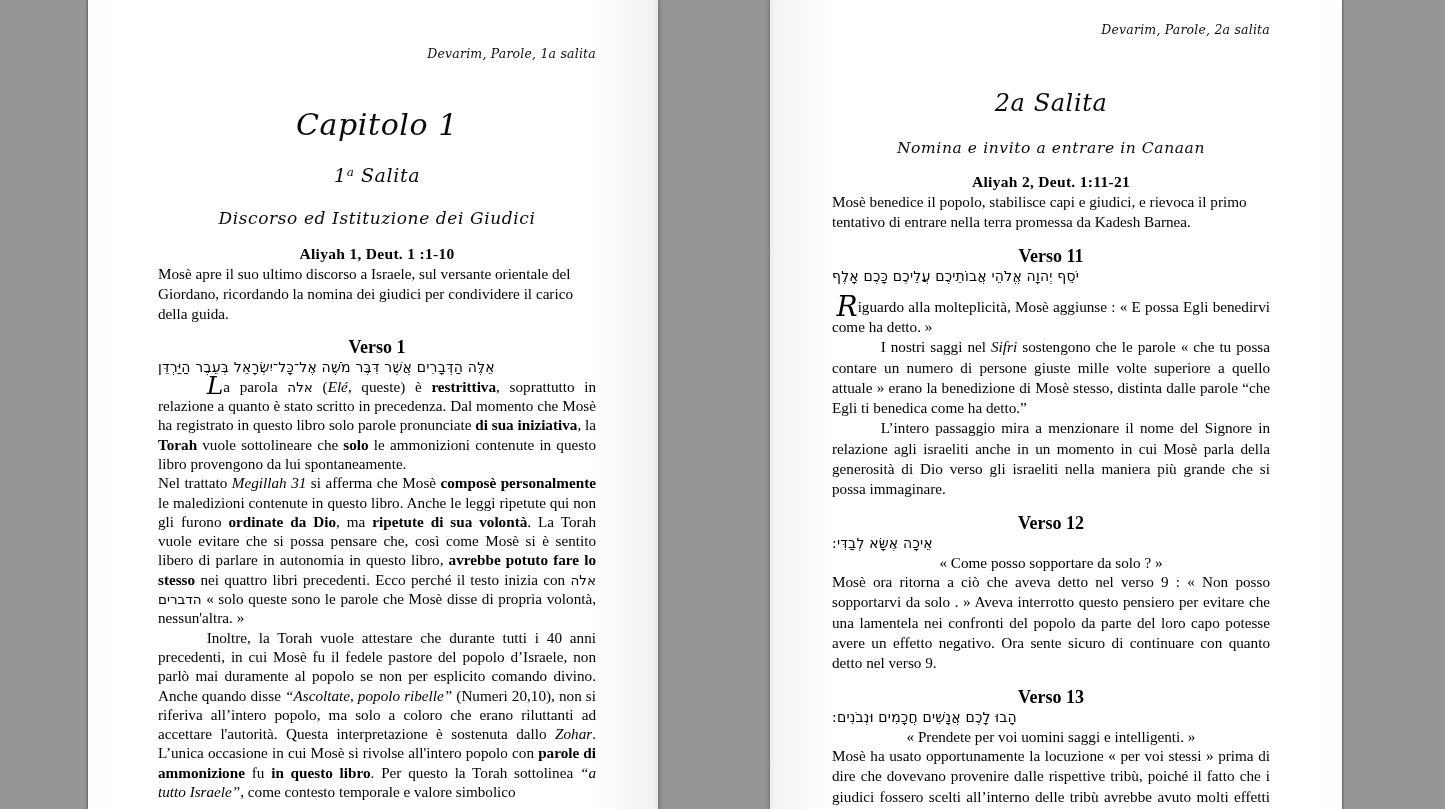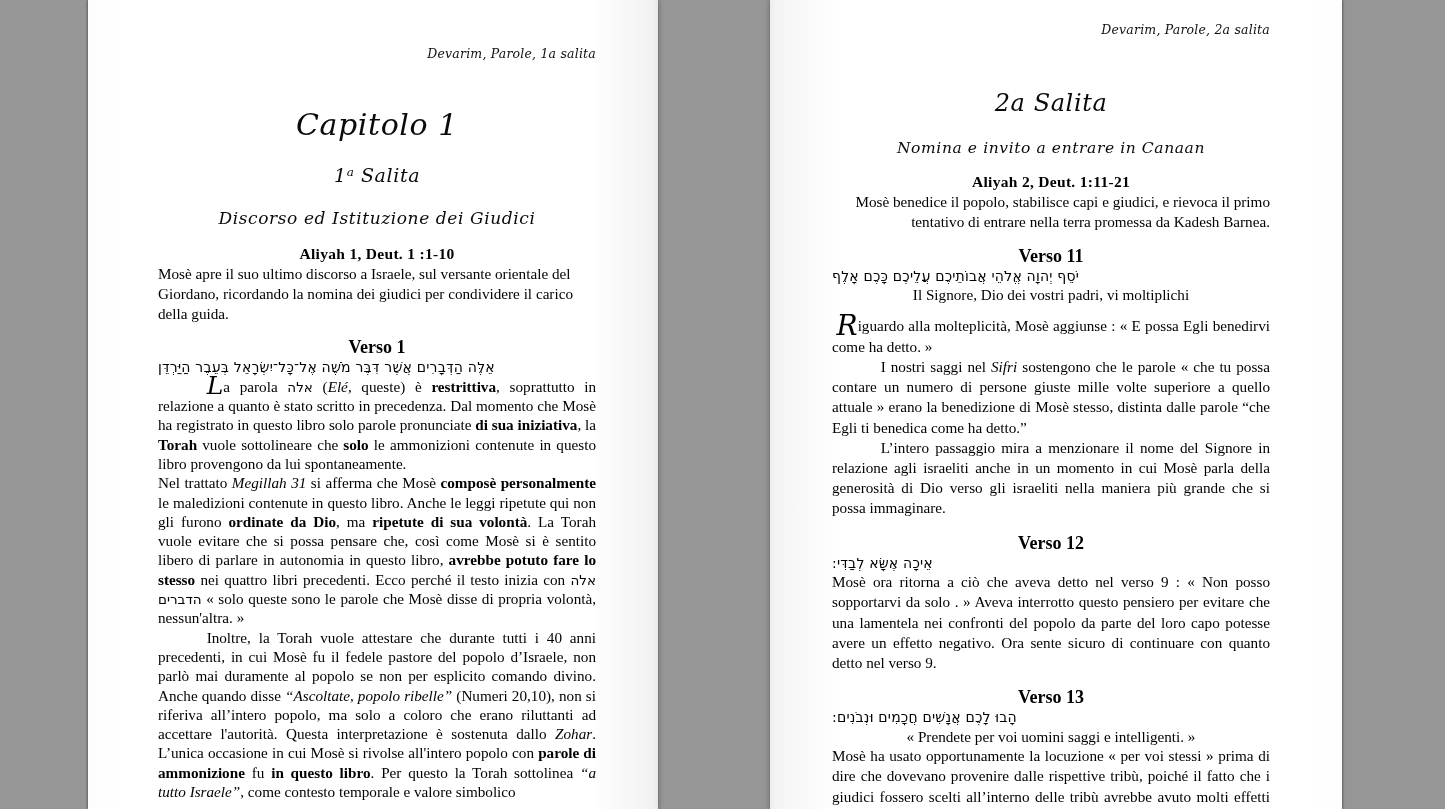--- a/index.html
+++ b/index.html
@@ -73,21 +73,21 @@
     text-align: center;
     font-weight: bold;
     font-size: 15.5px;
     margin: 17px 0 0 0;
     letter-spacing: 0.3px;
     font-family: "Liberation Serif", serif;
   }
   .right .aliyah-ref { margin: 16px 0 0 0; }
 
   .summary {
-    text-align: right;
+    text-align: left;
     font-size: 15.2px;
     line-height: 1.30;
     margin: 1px 0 0 0;
   }
   .left .summary { text-align: left; }
 
   .verso-label {
     text-align: center;
     font-size: 18px;
     font-weight: bold;
@@ -192,40 +192,40 @@
       <div class="script subject-script">Nomina e invito a entrare in Canaan</div>
 
       <div class="aliyah-ref">Aliyah 2, Deut. 1:11-21</div>
 
       <div class="summary">Mosè benedice il popolo, stabilisce capi e giudici, e rievoca il primo tentativo di entrare nella terra promessa da Kadesh Barnea.</div>
 
       <div class="verso-label">Verso 11</div>
 
       <div class="hebrew">יֹסֵף יְהוָה אֱלֹהֵי אֲבוֹתֵיכֶם עֲלֵיכֶם כָּכֶם אָלֶף</div>
 
-      <div class="verse-trans">Il Signore, Dio dei vostri padri, vi moltiplichi</div>
 
       <div class="gap-spacer"></div>
 
       <p class="body noindent">
         <span style="display:inline-block;width:0.3em"></span><span class="dropscript">R</span><span>iguardo alla molteplicità, Mosè aggiunse : « E possa Egli benedirvi come ha detto. »</span>
       </p>
 
       <p class="body">
         <span>I nostri saggi nel </span><i>Sifri</i><span> sostengono che le parole « che tu possa contare un numero di persone giuste mille volte superiore a quello attuale » erano la benedizione di Mosè stesso, distinta dalle parole “che Egli ti benedica come ha detto.”</span>
       </p>
 
       <p class="body">
         <span>L’intero passaggio mira a menzionare il nome del Signore in relazione agli israeliti anche in un momento in cui Mosè parla della generosità di Dio verso gli israeliti nella maniera più grande che si possa immaginare.</span>
       </p>
 
       <div class="verso-label">Verso 12</div>
 
       <div class="hebrew">אֵיכָה אֶשָּׂא לְבַדִּי:</div>
 
+      <div class="verse-trans">« Come posso sopportare da solo ? »</div>
 
       <p class="body noindent">
         <span>Mosè ora ritorna a ciò che aveva detto nel verso 9 : « Non posso sopportarvi da solo . » Aveva interrotto questo pensiero per evitare che una lamentela nei confronti del popolo da parte del loro capo potesse avere un effetto negativo. Ora sente sicuro di continuare con quanto detto nel verso 9.</span>
       </p>
 
       <div class="verso-label">Verso 13</div>
 
       <div class="hebrew">הָבוּ לָכֶם אֲנָשִׁים חֲכָמִים וּנְבֹנִים:</div>
 
       <div class="verse-trans">« Prendete per voi uomini saggi e intelligenti. »</div>

